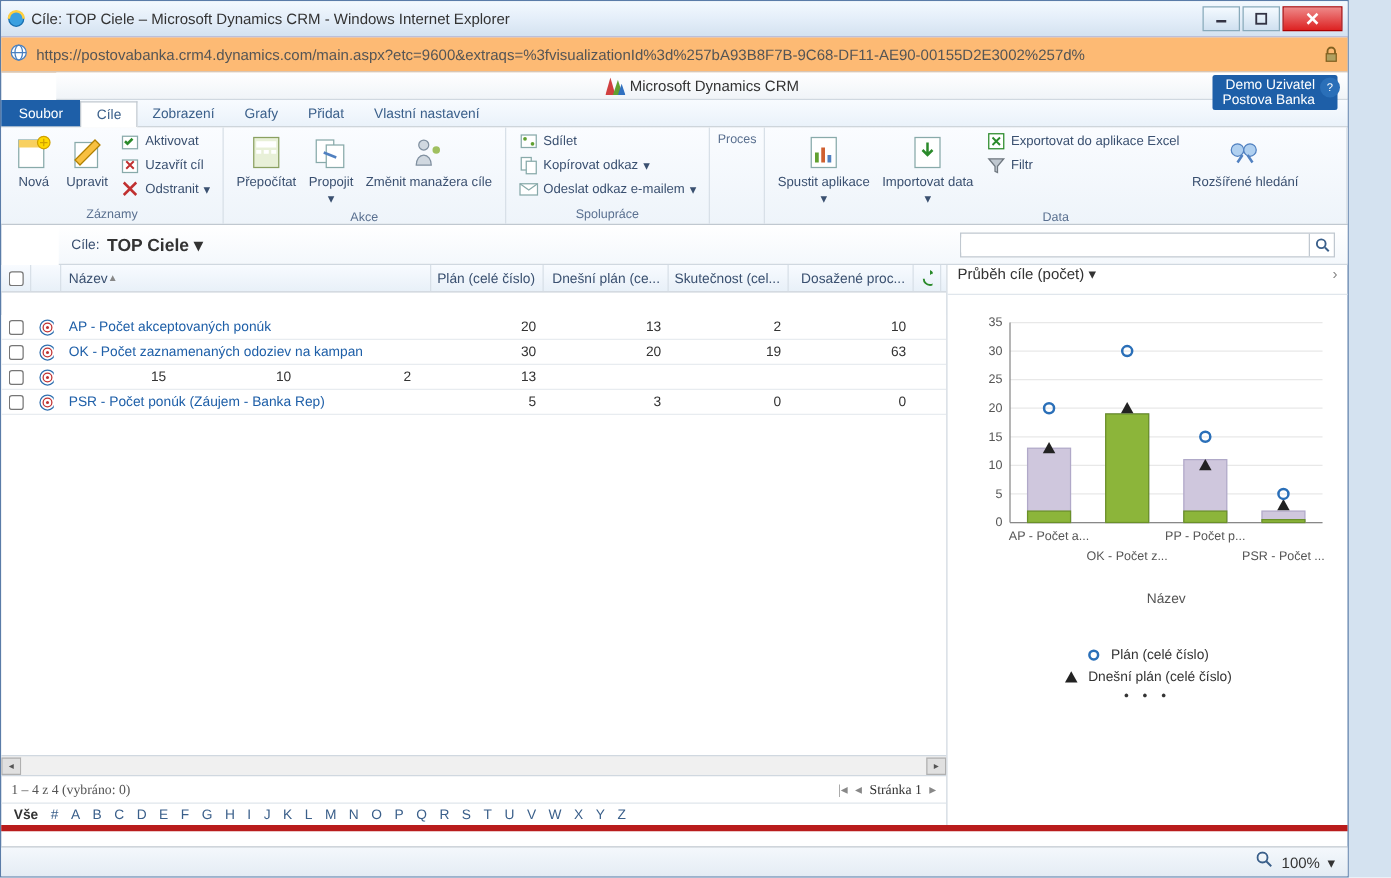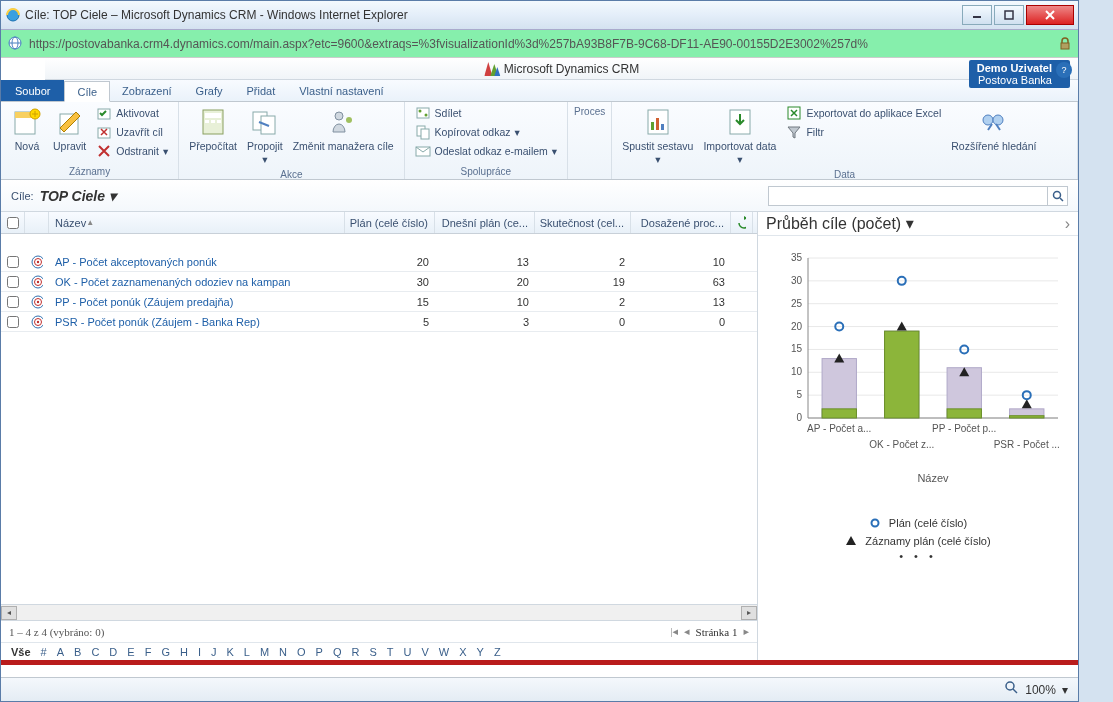--- a/index.html
+++ b/index.html
@@ -7,48 +7,48 @@
 
 .window { width: 1079px; height: 702px; background: #fff; border: 1px solid #5a7ca8; position: relative; }
 
 .titlebar { height: 29px; background: linear-gradient(to bottom, #f3f9fe 0%, #e4eef9 50%, #d4e2f0 100%); display: flex; align-items: center; padding: 0 4px; border-bottom: 1px solid #aac; }
 .titlebar-icon { width: 16px; height: 16px; margin-right: 4px; display: inline-flex; align-items: center; justify-content: center; }
 .titlebar-text { flex: 1; font-size: 12px; color: #333; }
 .window-controls { display: flex; }
 .wc-btn { width: 30px; height: 20px; border: 1px solid #8ab; margin-left: 2px; background: linear-gradient(to bottom, #f4faff, #d0e0f0); display: flex; align-items: center; justify-content: center; font-size: 10px; }
 .wc-btn.close { width: 48px; background: linear-gradient(to bottom, #e88, #d22); color: #fff; border-color: #a00; }
 
-.addressbar { height: 28px; background: #86efac; border-bottom: 1px solid #ccc; display: flex; align-items: center; padding: 0 6px; gap: 6px; }
+.addressbar { height: 28px; background: #fdba74; border-bottom: 1px solid #ccc; display: flex; align-items: center; padding: 0 6px; gap: 6px; }
 .addr-input { flex: 1; font-size: 12px; color: #555; white-space: nowrap; overflow: hidden; }
 .lock-icon { width: 14px; height: 14px; }
 
 .crm-header { height: 22px; background: linear-gradient(to bottom, #fff, #f0f4f8); border-bottom: 1px solid #d0d8e0; display: flex; align-items: center; position: relative; margin-left: 44px; }
 .crm-logo { position: absolute; left: 50%; transform: translateX(-50%); font-size: 12px; color: #333; display: flex; align-items: center; gap: 4px; }
 .crm-user { position: absolute; right: 8px; top: 2px; text-align: right; color: #fff; font-size: 11px; background: #1e5fa8; padding: 2px 18px 2px 8px; border-radius: 2px; }
-.crm-user .u1 { font-weight: bold; }
+.crm-user .u1 { font-weight: normal; }
 .crm-help { position: absolute; right: -2px; top: 2px; width: 16px; height: 16px; background: #2a6fb8; border-radius: 50%; color: #fff; display: flex; align-items: center; justify-content: center; font-size: 9px; }
 
 .menubar { height: 22px; background: linear-gradient(to bottom, #f8fbff, #eaf2fa); border-bottom: 1px solid #c0c8d0; display: flex; align-items: stretch; }
 .menu-soubor { background: #1e5fa8; color: #fff; padding: 0 14px; display: flex; align-items: center; font-size: 11px; }
 .menu-tab { padding: 0 12px; display: flex; align-items: center; color: #3a5f8a; font-size: 11px; cursor: pointer; }
 .menu-tab.active { background: #fff; border: 1px solid #c0c8d0; border-bottom: 1px solid #fff; position: relative; top: 1px; }
 
 .ribbon { height: 78px; background: linear-gradient(to bottom, #fafcff, #eef4fa); border-bottom: 1px solid #c0c8d0; display: flex; }
 .ribbon-group { border-right: 1px solid #d8e0e8; padding: 2px 6px 0; display: flex; flex-direction: column; }
 .ribbon-group-body { flex: 1; display: flex; align-items: flex-start; gap: 2px; }
 .ribbon-group-label { text-align: center; font-size: 10px; color: #5a7090; padding: 2px 0; }
 .rb-bigbtn { display: flex; flex-direction: column; align-items: center; justify-content: flex-start; padding: 2px 4px; min-width: 40px; font-size: 10.5px; color: #3a5070; text-align: center; line-height: 1.2; cursor: pointer; }
 .rb-bigbtn .ico { width: 32px; height: 32px; margin-bottom: 2px; }
 .rb-col { display: flex; flex-direction: column; gap: 1px; }
 .rb-smbtn { display: flex; align-items: center; gap: 4px; padding: 1px 4px; font-size: 10.5px; color: #3a5070; cursor: pointer; white-space: nowrap; }
 .rb-smbtn .ico16 { width: 16px; height: 16px; flex-shrink: 0; }
 
-.viewbar { height: 32px; background: linear-gradient(to bottom, #fff, #f4f8fc); border-bottom: 1px solid #d0d8e0; display: flex; align-items: center; padding: 0 10px; }
+.viewbar { height: 32px; background: linear-gradient(to bottom, #fff, #f4f8fc); border-bottom: 1px solid #d0d8e0; display: flex; align-items: center; padding: 0 10px; margin-left: 46px; }
 .view-label { color: #3a5070; font-size: 11px; }
-.view-name { font-size: 14px; font-weight: bold; color: #333; margin-left: 6px; display: flex; align-items: center; gap: 4px; font-style: italic; }
+.view-name { font-size: 14px; font-weight: bold; color: #333; margin-left: 6px; display: flex; align-items: center; gap: 4px; }
 .view-search { margin-left: auto; width: 300px; height: 20px; border: 1px solid #c0c8d0; background: #fff; display: flex; align-items: center; }
 .view-search input { border: none; flex: 1; font-size: 11px; padding: 0 4px; outline: none; }
 .view-search .mag { width: 20px; height: 18px; border-left: 1px solid #c0c8d0; display: flex; align-items: center; justify-content: center; color: #3a5f8a; }
 
 .content { display: flex; height: 453px; border-bottom: 5px solid #b91c1c; }
 .grid-pane { flex: 1; display: flex; flex-direction: column; border-right: 1px solid #d0d8e0; overflow: hidden; }
 .chart-pane { width: 320px; display: flex; flex-direction: column; }
 
 .grid-header { display: flex; height: 22px; background: linear-gradient(to bottom, #f8fbff, #e8f0f8); border-bottom: 1px solid #c8d0d8; font-size: 11px; color: #3a5070; }
 .gh-cell { border-right: 1px solid #d8e0e8; padding: 3px 6px; display: flex; align-items: center; overflow: hidden; white-space: nowrap; }
@@ -77,21 +77,21 @@
 .hs-arrow { width: 16px; height: 14px; background: #e0e0e0; border: 1px solid #b0b0b0; display: flex; align-items: center; justify-content: center; font-size: 8px; color: #555; }
 .hs-track { flex: 1; height: 14px; background: #f0f0f0; }
 
 .grid-footer { height: 22px; border-top: 1px solid #d0d8e0; display: flex; align-items: center; padding: 0 8px; font-size: 11px; color: #555; font-family: Liberation Serif, serif; }
 .page-ctrl { margin-left: auto; display: flex; align-items: center; gap: 6px; color: #888; }
 
 .alpha-bar { height: 18px; display: flex; align-items: center; gap: 10px; padding: 0 10px; font-size: 11px; color: #3a5f8a; border-top: 1px solid #e0e6ec; }
 .alpha-bar span { cursor: pointer; }
 .alpha-bar .sel { color: #333; font-weight: bold; }
 
-.chart-header { height: 24px; display: flex; align-items: center; padding: 0 8px; font-size: 16px; color: #333; border-bottom: 1px solid #e0e6ec; }
+.chart-header { height: 24px; display: flex; align-items: flex-start; padding: 0 8px; font-size: 12px; color: #333; border-bottom: 1px solid #e0e6ec; }
 .chart-area { flex: 1; padding: 12px 8px 8px 8px; position: relative; }
 
 .chart-svg { width: 100%; height: 240px; }
 .legend { font-size: 11px; color: #333; margin-top: 24px; }
 .legend-row { display: flex; align-items: center; gap: 8px; justify-content: center; padding: 3px 0; }
 .legend-dots { text-align: center; letter-spacing: 4px; color: #333; }
 
 .statusbar { position: absolute; bottom: 0; left: 0; right: 0; height: 24px; background: linear-gradient(to bottom, #f4f8fc, #e4ecf4); border-top: 1px solid #c0c8d0; display: flex; align-items: center; justify-content: flex-end; padding: 0 10px; font-size: 12px; color: #333; gap: 6px; }
 
 .ico-svg { display: block; }
@@ -267,21 +267,21 @@
       <div class="ribbon-group-label">Proces</div>
     </div>
 
     <div class="ribbon-group" style="flex:1">
       <div class="ribbon-group-body">
         <div class="rb-bigbtn"><svg class="ico" viewBox="0 0 32 32">
               <rect x="6" y="4" width="20" height="24" fill="#fff" stroke="#8aa"></rect>
               <rect x="9" y="16" width="3" height="8" fill="#60a030"></rect>
               <rect x="14" y="12" width="3" height="12" fill="#d06030"></rect>
               <rect x="19" y="18" width="3" height="6" fill="#5080c0"></rect>
-            </svg><span>Spustit sestavu</span> ▾</div>
+            </svg><span>Spustit aplikace</span> ▾</div>
         <div class="rb-bigbtn"><svg class="ico" viewBox="0 0 32 32">
               <rect x="6" y="4" width="20" height="24" fill="#fff" stroke="#8aa"></rect>
               <path d="M16 8v10M12 14l4 4 4-4" stroke="#2a8a2a" stroke-width="2" fill="none"></path>
             </svg><span>Importovat data</span> ▾</div>
         <div class="rb-col">
           <div class="rb-smbtn">
               <svg class="ico16" viewBox="0 0 16 16">
                 <rect x="2" y="2" width="12" height="12" fill="#fff" stroke="#2a8a2a"></rect>
                 <path d="M5 5l6 6M11 5l-6 6" stroke="#2a8a2a" stroke-width="1.5"></path>
               </svg>
@@ -385,21 +385,20 @@
             <div class="gr-cell gr-check">
               <input type="checkbox" style="">
             </div>
             <div class="gr-cell gr-icon">
               <svg width="14" height="14">
                 <circle cx="7" cy="7" r="6" fill="#fff" stroke="#3070b0"></circle>
                 <circle cx="7" cy="7" r="3.5" fill="#fff" stroke="#c03030"></circle>
                 <circle cx="7" cy="7" r="1.2" fill="#c03030"></circle>
               </svg>
             </div>
-            <div class="gr-cell gr-name">PP - Počet ponúk (Záujem predajňa)</div>
             <div class="gr-cell gr-num gr-c1">15</div>
             <div class="gr-cell gr-num gr-c2">10</div>
             <div class="gr-cell gr-num gr-c3">2</div>
             <div class="gr-cell gr-num gr-c4">13</div>
           </div>
           <div class="grid-row">
             <div class="gr-cell gr-check">
               <input type="checkbox" style="">
             </div>
             <div class="gr-cell gr-icon">
@@ -513,21 +512,21 @@
           <div class="legend-row">
             <svg width="12" height="12">
                 <circle cx="6" cy="6" r="3.5" fill="none" stroke="#2a6fb8" stroke-width="2"></circle>
               </svg>
             <span>Plán (celé číslo)</span>
           </div>
           <div class="legend-row">
             <svg width="12" height="12">
                 <path d="M6 1 L11 10 L1 10 Z" fill="#222"></path>
               </svg>
-            <span>Záznamy plán (celé číslo)</span>
+            <span>Dnešní plán (celé číslo)</span>
           </div>
           <div class="legend-dots">• • •</div>
         </div>
       </div>
     </div>
   </div>
 
   <div class="statusbar">
     <span><svg width="14" height="14">
           <circle cx="5" cy="5" r="4" fill="none" stroke="#3a5f8a" stroke-width="1.5"></circle>

